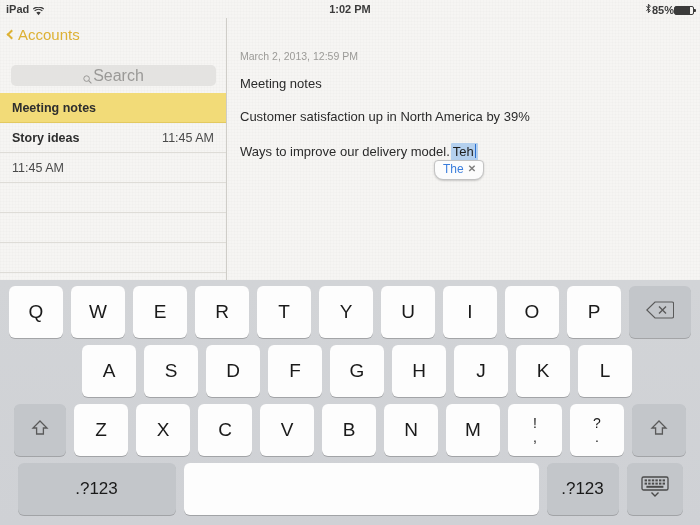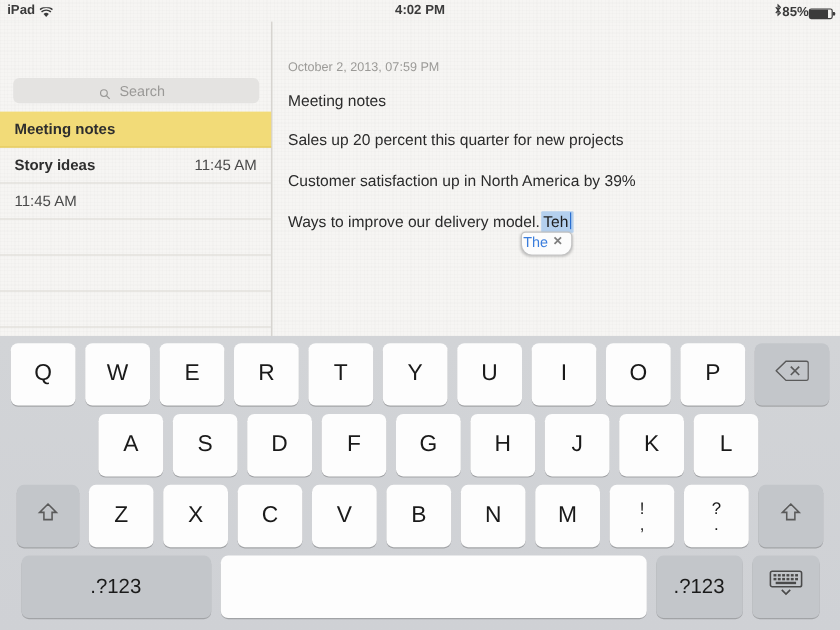--- a/index.html
+++ b/index.html
@@ -50,21 +50,21 @@
     color: #ddb134; font-size: 15px; cursor: pointer;
   }
   .chev-left {
     display: inline-block; width: 7px; height: 7px;
     border-left: 2.2px solid #ddb134; border-bottom: 2.2px solid #ddb134;
     transform: rotate(45deg); position: relative; top: 0px;
   }
   .search-wrap { position: absolute; top: 47px; left: 11px; width: 205px; height: 21px; }
   .search-field {
     width: 100%; height: 100%; background: #e4e3e1; border: none;
-    border-radius: 5px; text-align: center; font-size: 12px;
+    border-radius: 5px; text-align: center; font-size: 16px;
     color: #8d8c8a; font-family: "Liberation Sans", sans-serif;
     padding-left: 10px;
   }
   .search-field::placeholder { color: #9a9997; }
   .search-icon-g {
     position: absolute; left: 72px; top: 5px; width: 9px; height: 9px;
     pointer-events: none;
   }
   .notelist { position: absolute; top: 75px; left: 0; width: 226px; }
   .note-row {
@@ -95,21 +95,21 @@
     position: relative; border-radius: 1px;
   }
   .caret {
     display: inline-block; width: 1.5px; height: 14px; background: #2a6fd0;
     vertical-align: -2px; margin-left: 1px;
   }
   .autocorrect {
     position: absolute; left: 194px; top: 17px;
     background: #fcfcfc; border: 1px solid #c3c3c3;
     border-radius: 4px 4px 9px 9px;
-    padding: 1px 7px 2px 1px; display: flex; align-items: center; gap: 4px;
+    padding: 1px 7px 2px 8px; display: flex; align-items: center; gap: 4px;
     box-shadow: 0 1px 2px rgba(0,0,0,0.18);
     font-size: 12px; cursor: pointer; white-space: nowrap; text-align: center;
   }
   .autocorrect .word { color: #3a7ddc; }
   .autocorrect .x { color: #7d7d7d; font-size: 10px; font-weight: bold; }
 
   
   .keyboard {
     position: absolute; left: 0; top: 280px; width: 700px; height: 245px;
     background: linear-gradient(180deg,#d2d4d7 0%, #cfd1d5 100%);
@@ -147,36 +147,40 @@
     <div class="sb-left">
       <span>iPad</span>
       <span class="wifi-icon">
         <svg width="11" height="9" viewBox="0 0 11 9">
           <path d="M5.5 8.2 L3.3 5.6 A3.4 3.4 0 0 1 7.7 5.6 Z" fill="#3b3b3b"></path>
           <path d="M1.6 3.9 A5.9 5.9 0 0 1 9.4 3.9" stroke="#3b3b3b" stroke-width="1.2" fill="none"></path>
           <path d="M0.2 2.0 A8.3 8.3 0 0 1 10.8 2.0" stroke="#3b3b3b" stroke-width="1.2" fill="none"></path>
         </svg>
       </span>
     </div>
-    <div class="sb-center">4:02 PM</div>
+    <div class="sb-center">1:02 PM</div>
     <div class="sb-right">
       <span class="bt-icon">
         <svg width="7" height="11" viewBox="0 0 7 11">
           <path d="M1.5 3 L5.3 7.8 L3.4 9.6 L3.4 1.2 L5.3 3.1 L1.5 7.9" stroke="#3b3b3b" stroke-width="1" fill="none"></path>
         </svg>
       </span>
       <span>85%</span>
       <span class="battery">
           <i style="width: 85%;"></i>
         </span>
     </div>
   </div>
 
   <div class="sidebar paper">
 
+    <div class="back-btn">
+      <span class="chev-left"></span>
+      <span>Accounts</span>
+    </div>
 
     <div class="search-wrap">
       <input class="search-field" type="text" placeholder="Search" style="">
       <span class="search-icon-g">
         <svg width="9" height="9" viewBox="0 0 9 9">
           <circle cx="3.6" cy="3.6" r="2.8" stroke="#9a9997" stroke-width="1" fill="none"></circle>
           <line x1="5.7" y1="5.7" x2="8.4" y2="8.4" stroke="#9a9997" stroke-width="1.1"></line>
         </svg>
       </span>
     </div>
@@ -218,23 +222,22 @@
     <span class="tb-icon">
       <svg width="22" height="24" viewBox="0 0 22 24">
         <path d="M3 7 h10 M3 7 v13 h14 v-9" stroke="#d9b244" stroke-width="1.3" fill="none"></path>
         <path d="M3 7 v13 h14" stroke="#d9b244" stroke-width="1.3" fill="none"></path>
         <path d="M10 14.5 L17.8 6.6 L19.6 8.4 L11.8 16.2 L9.6 16.8 Z" stroke="#d9b244" stroke-width="1.3" fill="none"></path>
       </svg>
     </span>
   </div>
 
   <div class="content paper">
-    <div class="note-date">October 2, 2013, 07:59 PM</div>
+    <div class="note-date">March 2, 2013, 12:59 PM</div>
     <div class="note-line">Meeting notes</div>
-    <div class="note-line">Sales up 20 percent this quarter for new projects</div>
     <div class="note-line">Customer satisfaction up in North America by 39%</div>
 
     <div class="note-line last">
       <span>Ways to improve our delivery model.</span>
       <span class="typed-sel">
         <span>Teh</span><span class="caret"></span>
       </span>
 
       <span class="autocorrect">
         <span class="word">The</span>

